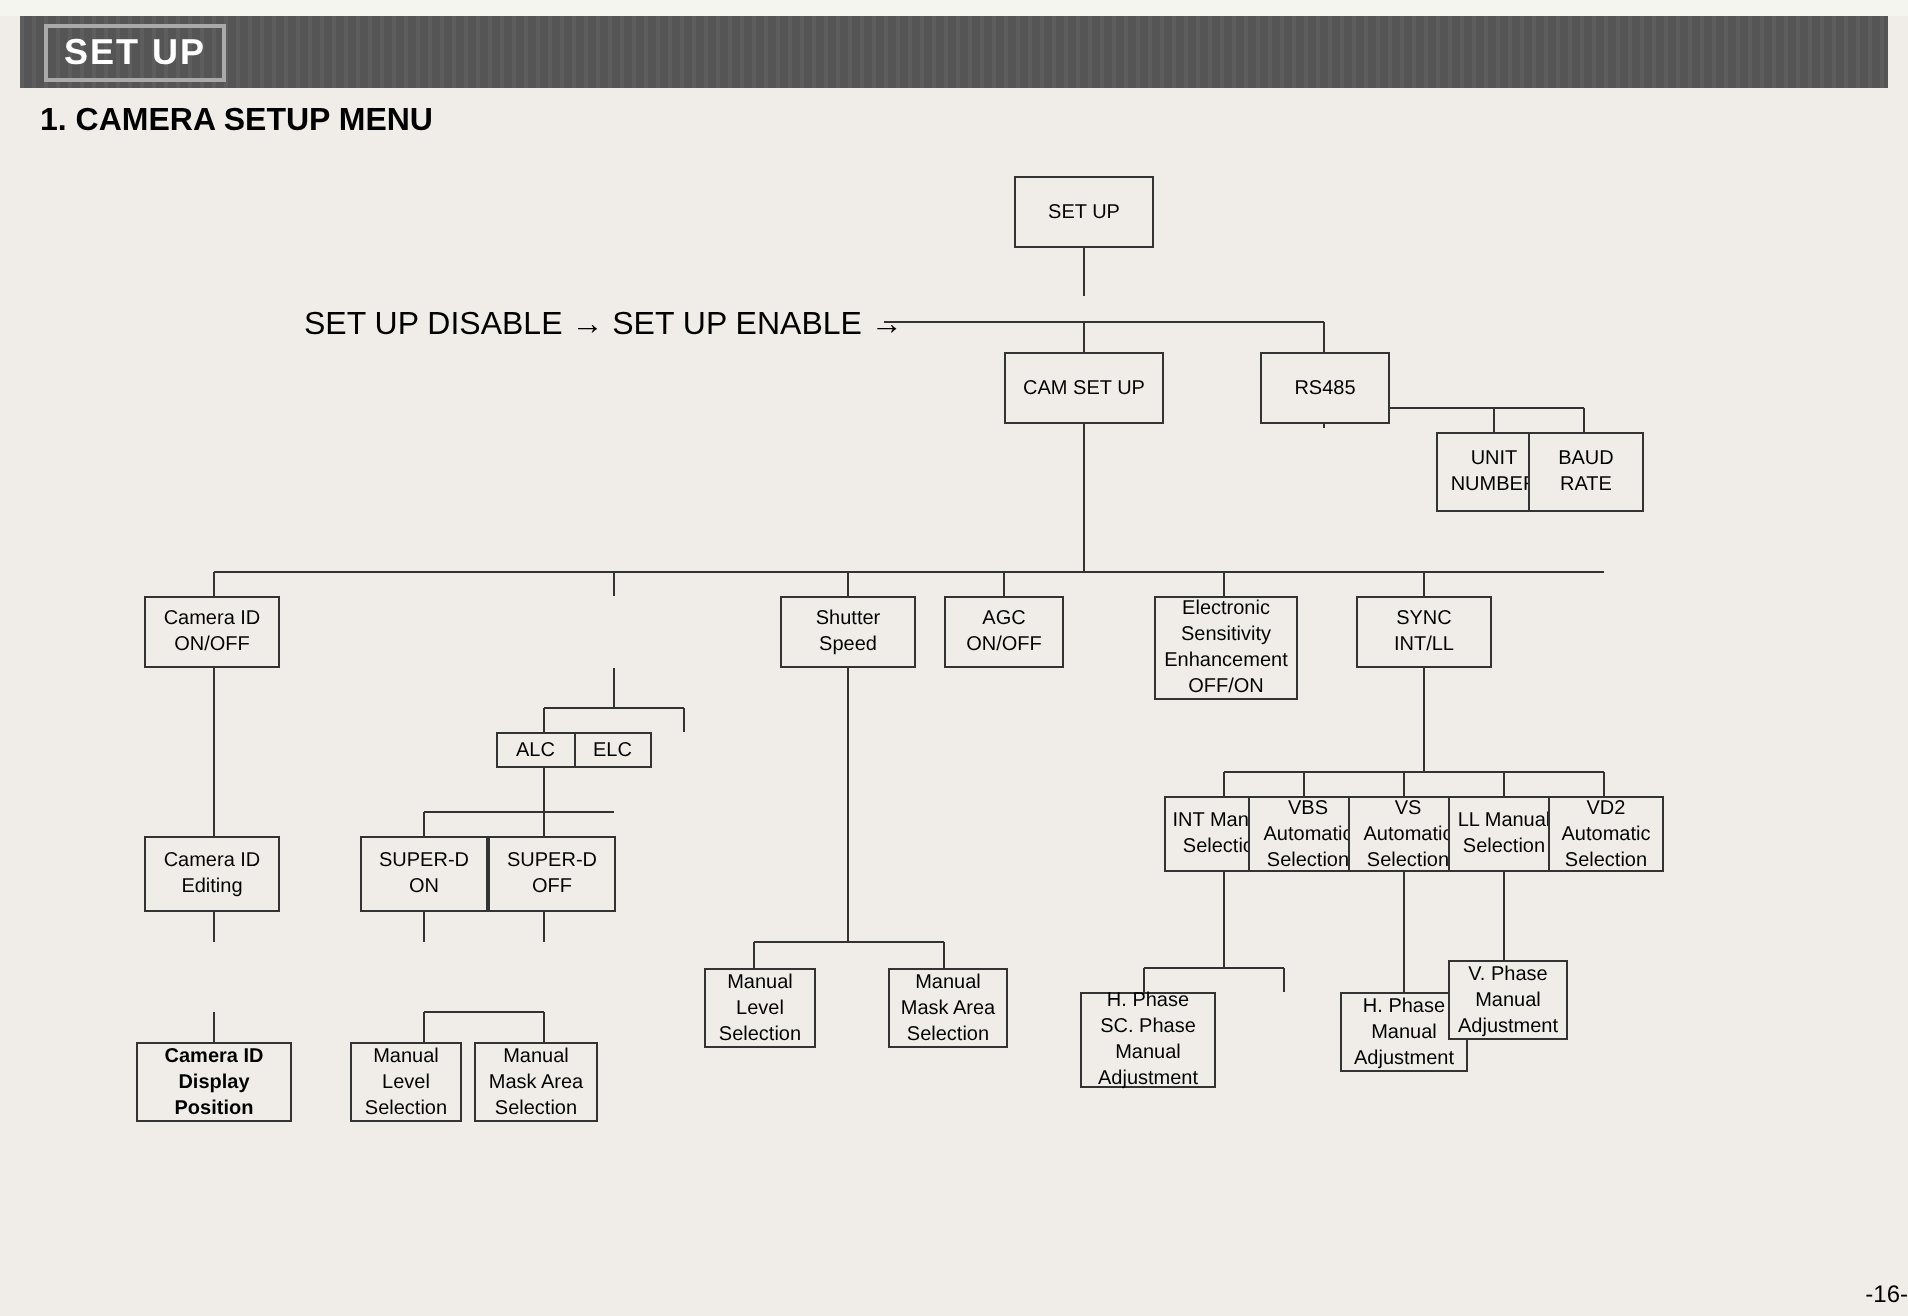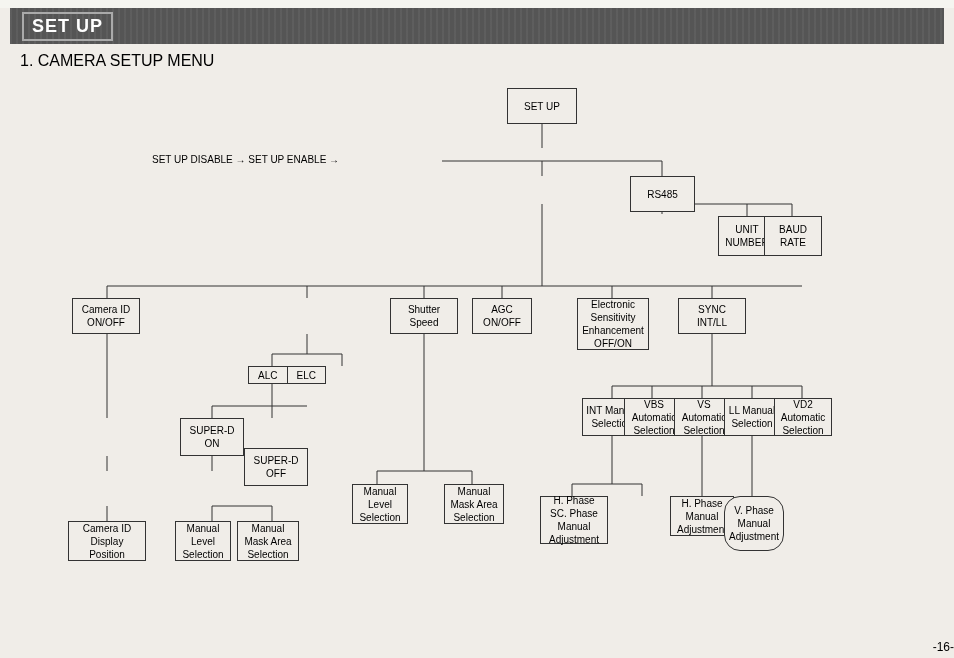--- a/index.html
+++ b/index.html
@@ -39,21 +39,21 @@
       color: #fff;
       font-size: 18px;
       font-weight: bold;
       letter-spacing: 1px;
       border: 2px solid #aaa;
       padding: 2px 8px;
     }
 
     .section-title {
       font-size: 16px;
-      font-weight: normal;
+      font-weight: bold;
       margin: 8px 20px 6px 20px;
     }
 
     
     .diagram {
       position: relative;
       width: 930px;
       margin: 0 auto;
       height: 560px;
     }
@@ -195,26 +195,29 @@
       <line x1="600" y1="360" x2="600" y2="408" stroke="#333" stroke-width="1"></line>
       <line x1="560" y1="408" x2="630" y2="408" stroke="#333" stroke-width="1"></line>
       <line x1="560" y1="408" x2="560" y2="420" stroke="#333" stroke-width="1"></line>
       <line x1="630" y1="408" x2="630" y2="420" stroke="#333" stroke-width="1"></line>
 
       <line x1="690" y1="360" x2="690" y2="420" stroke="#333" stroke-width="1"></line>
 
       <line x1="740" y1="360" x2="740" y2="420" stroke="#333" stroke-width="1"></line>
     </svg>
 
-    <div style="position:absolute; left:140px; top:78px; font-size:10px; white-space:nowrap;">SET UP DISABLE → SET UP ENABLE →</div>
+    <div style="position:absolute; left:140px; top:78px; font-size:16px; white-space:nowrap;">SET UP DISABLE → SET UP ENABLE →</div>
 
     <div class="box" style="left:495px; top:12px; width:70px; height:36px;">
       <span>SET UP</span>
     </div>
 
+    <div class="box" style="left:490px; top:100px; width:80px; height:36px;">
+      <span>CAM SET UP</span>
+    </div>
 
     <div class="box" style="left:618px; top:100px; width:65px; height:36px;">
       <span>RS485</span>
     </div>
 
     <div class="box" style="left:706px; top:140px; width:58px; height:40px;">
       <span>UNIT
 NUMBER</span>
     </div>
 
@@ -250,27 +253,32 @@
 Sensitivity
 Enhancement
 OFF/ON</span>
     </div>
 
     <div class="box" style="left:666px; top:222px; width:68px; height:36px;">
       <span>SYNC
 INT/LL</span>
     </div>
 
+    <div class="box" style="left:60px; top:342px; width:68px; height:38px;">
+      <span>Camera
+ID
+Editing</span>
+    </div>
 
     <div class="box" style="left:168px; top:342px; width:64px; height:38px;">
       <span>SUPER-D
 ON</span>
     </div>
 
-    <div class="box" style="left:232px; top:342px; width:64px; height:38px;margin-top:30px;">
+    <div class="box" style="left:232px; top:342px; width:64px; height:38px;">
       <span>SUPER-D
 OFF</span>
     </div>
 
     <div class="box" style="left:570px; top:322px; width:60px; height:38px;">
       <span>INT
 Manual
 Selection</span>
     </div>
 
@@ -291,21 +299,21 @@
 Manual
 Selection</span>
     </div>
 
     <div class="box" style="left:762px; top:322px; width:58px; height:38px;">
       <span>VD2
 Automatic
 Selection</span>
     </div>
 
-    <div class="box" style="left:56px; top:445px; width:78px; height:40px;">
+    <div class="box" style="left:56px; top:445px; width:78px; height:40px;font-weight:bold;">
       <span>Camera ID
 Display
 Position</span>
     </div>
 
     <div class="box" style="left:163px; top:445px; width:56px; height:40px;">
       <span>Manual
 Level
 Selection</span>
     </div>
@@ -334,21 +342,21 @@
 Manual
 Adjustment</span>
     </div>
 
     <div class="box" style="left:658px; top:420px; width:64px; height:40px;">
       <span>H. Phase
 Manual
 Adjustment</span>
     </div>
 
-    <div class="box" style="left:712px; top:420px; width:60px; height:55px;border-radius:16px;">
+    <div class="box" style="left:712px; top:404px; width:60px; height:40px;">
       <span>V. Phase
 Manual
 Adjustment</span>
     </div>
 
   </div>
 
   <div class="page-number">-16-</div>
 
 </div>

